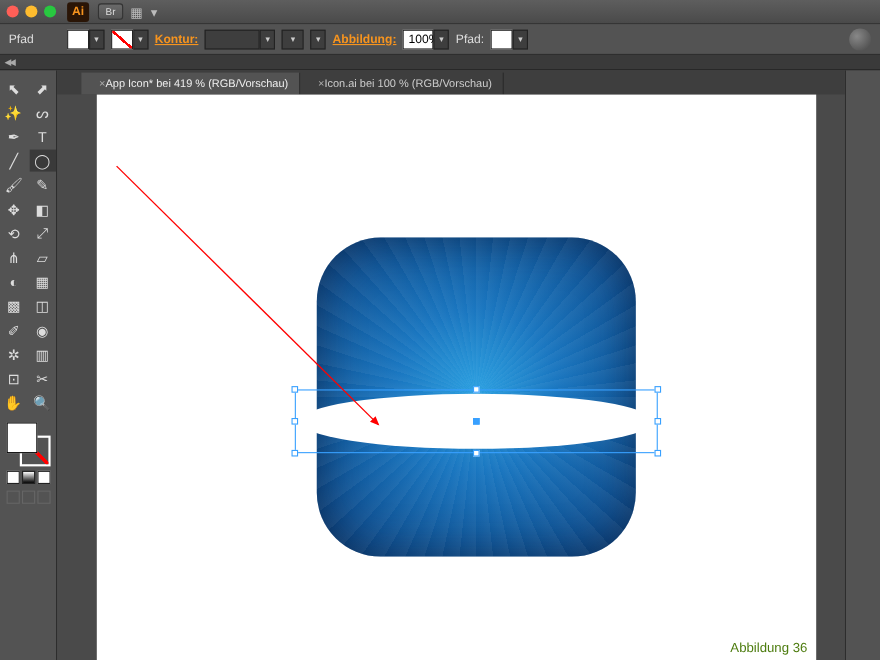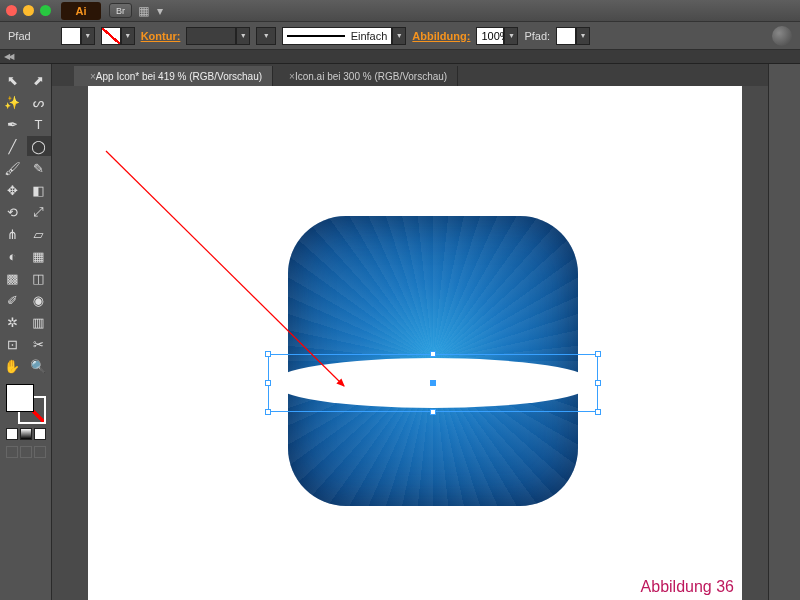--- a/index.html
+++ b/index.html
@@ -13,21 +13,21 @@
   }
   
   .titlebar {
     height: 22px; background: linear-gradient(#5e5e5e,#4a4a4a);
     display: flex; align-items: center; padding: 0 6px;
     border-bottom: 1px solid #333;
   }
   .traffic { display: flex; gap: 6px; margin-right: 10px; }
   .traffic span { width: 11px; height: 11px; border-radius: 50%; display: block; }
   .ai-badge {
-    width: 40px; height: 18px; background: #2a1506;
+    width: 20px; height: 18px; background: #2a1506;
     border-radius: 3px; display: flex; align-items: center; justify-content: center;
     font-weight: bold; font-size: 11px; color: #f7941e;
     margin-right: 8px;
     text-align: right;
   }
   .title-btn {
     height: 15px; padding: 0 6px; background: linear-gradient(#6a6a6a,#555);
     border: 1px solid #333; border-radius: 3px; font-size: 9px; color: #ddd;
     display: flex; align-items: center; margin-right: 4px;
   }
@@ -150,21 +150,21 @@
   }
   .bbox {
     position:absolute; inset:8px; border:1px solid #38a0ff;
   }
   .handle {
     position:absolute; width:6px; height:6px; background:#fff; border:1px solid #38a0ff;
   }
   
   .anno-svg { position:absolute; top:0; left:0; width:100%; height:100%; pointer-events:none;}
   .figlabel {
-    position:absolute; right:8px; bottom:4px; color:#be185d; font-size:16px;
+    position:absolute; right:8px; bottom:4px; color:#4d7c0f; font-size:12px;
   }
 
   
   .rightpanel {
     width:32px; background:#535353; border-left:1px solid #2a2a2a;
   }
 </style>
 </head>
 <body>
 
@@ -192,24 +192,20 @@
   </div>
   <span class="ctl-link">Kontur:</span>
   <div style="display:flex">
     <div class="stroke-weight"></div>
     <div class="dropdown-arrow">▾</div>
   </div>
   <div style="display:flex">
     <div class="dropdown-arrow" style="width:20px">▾</div>
   </div>
   <div style="display:flex">
-    <div class="stroke-style">
-      <div class="stroke-line"></div>
-      <span>Einfach</span>
-    </div>
     <div class="dropdown-arrow">▾</div>
   </div>
   <span class="ctl-link">Abbildung:</span>
   <div style="display:flex">
     <div class="opacity-field">100%</div>
     <div class="dropdown-arrow">▾</div>
   </div>
   <span class="ctl-label">Pfad:</span>
   <div style="display:flex">
     <div class="style-swatch"></div>
@@ -272,21 +268,21 @@
   </div>
 
   <div class="docarea">
     <div class="tabstrip">
       <div class="doctab active">
         <span class="doctab-close">×</span>
         <span>App Icon* bei 419 % (RGB/Vorschau)</span>
       </div>
       <div class="doctab">
         <span class="doctab-close">×</span>
-        <span>Icon.ai bei 300 % (RGB/Vorschau)</span>
+        <span>Icon.ai bei 100 % (RGB/Vorschau)</span>
       </div>
     </div>
 
     <div class="canvas-wrap">
       <div class="artboard">
         <div class="appicon">
           <div class="rays"></div>
         </div>
         <div class="ellipse-sel">
           <div class="ellipse"></div>

